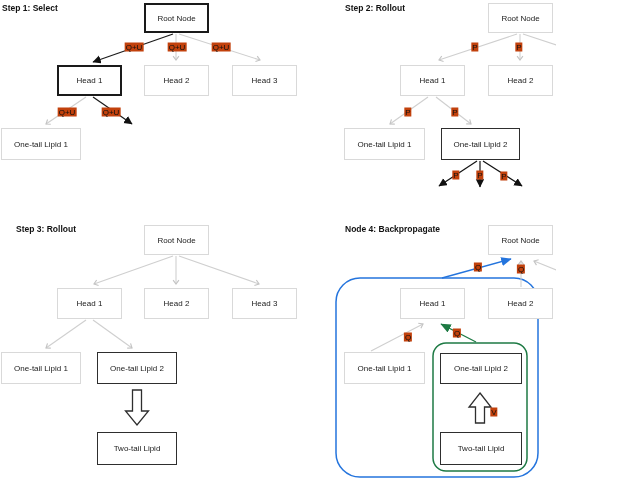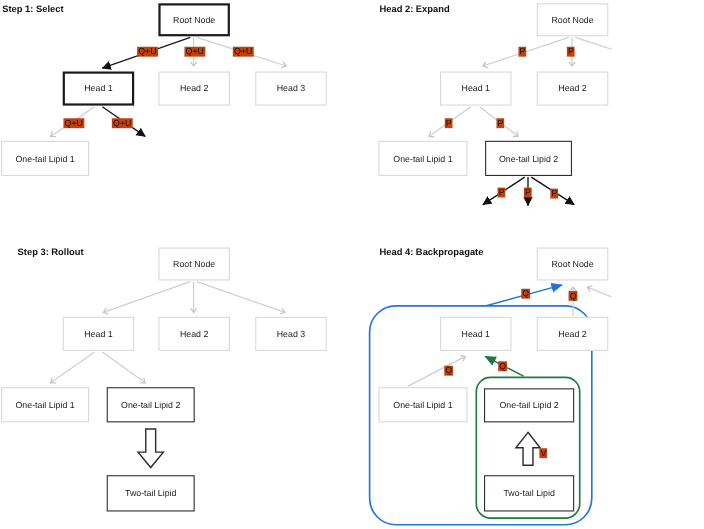--- a/index.html
+++ b/index.html
@@ -107,21 +107,21 @@
   <div class="node bold2" style="left:57px;top:65px;width:65px;height:31px">Head 1</div>
   <div class="node light" style="left:144px;top:65px;width:65px;height:31px">Head 2</div>
   <div class="node light" style="left:232px;top:65px;width:65px;height:31px">Head 3</div>
   <div class="node light" style="left:1px;top:128px;width:80px;height:32px">One-tail Lipid 1</div>
   <span class="elabel" style="left:134px;top:47px">Q+U</span>
   <span class="elabel" style="left:177px;top:47px">Q+U</span>
   <span class="elabel" style="left:221px;top:47px">Q+U</span>
   <span class="elabel" style="left:67px;top:112px">Q+U</span>
   <span class="elabel" style="left:111px;top:112px">Q+U</span>
 
-  <div class="title" style="left:345px;top:3px">Head 2: Expand</div>
+  <div class="title" style="left:345px;top:3px">Step 2: Rollout</div>
   <div class="node light" style="left:488px;top:3px;width:65px;height:30px">Root Node</div>
   <div class="node light" style="left:400px;top:65px;width:65px;height:31px">Head 1</div>
   <div class="node light" style="left:488px;top:65px;width:65px;height:31px">Head 2</div>
   <div class="node light" style="left:577px;top:65px;width:62px;height:31px">Head 3</div>
   <div class="node light" style="left:344px;top:128px;width:81px;height:32px">One-tail Lipid 1</div>
   <div class="node dark" style="left:441px;top:128px;width:79px;height:32px">One-tail Lipid 2</div>
   <span class="elabel" style="left:475px;top:47px">P</span>
   <span class="elabel" style="left:519px;top:47px">P</span>
   <span class="elabel" style="left:563px;top:47px">P</span>
   <span class="elabel" style="left:408px;top:112px">P</span>
@@ -132,21 +132,21 @@
 
   <div class="title" style="left:16px;top:224px">Step 3: Rollout</div>
   <div class="node light" style="left:144px;top:225px;width:65px;height:30px">Root Node</div>
   <div class="node light" style="left:57px;top:288px;width:65px;height:31px">Head 1</div>
   <div class="node light" style="left:144px;top:288px;width:65px;height:31px">Head 2</div>
   <div class="node light" style="left:232px;top:288px;width:65px;height:31px">Head 3</div>
   <div class="node light" style="left:1px;top:352px;width:80px;height:32px">One-tail Lipid 1</div>
   <div class="node dark" style="left:97px;top:352px;width:80px;height:32px">One-tail Lipid 2</div>
   <div class="node dark" style="left:97px;top:432px;width:80px;height:33px">Two-tail Lipid</div>
 
-  <div class="title" style="left:345px;top:224px">Head 4: Backpropagate</div>
+  <div class="title" style="left:345px;top:224px">Node 4: Backpropagate</div>
   <div class="node light" style="left:488px;top:225px;width:65px;height:30px">Root Node</div>
   <div class="node light" style="left:400px;top:288px;width:65px;height:31px">Head 1</div>
   <div class="node light" style="left:488px;top:288px;width:65px;height:31px">Head 2</div>
   <div class="node light" style="left:577px;top:288px;width:62px;height:31px">Head 3</div>
   <div class="node light" style="left:344px;top:352px;width:81px;height:32px">One-tail Lipid 1</div>
   <div class="node dark" style="left:440px;top:353px;width:82px;height:31px">One-tail Lipid 2</div>
   <div class="node dark" style="left:440px;top:432px;width:82px;height:33px">Two-tail Lipid</div>
   <span class="elabel" style="left:478px;top:267px">Q</span>
   <span class="elabel" style="left:521px;top:269px">Q</span>
   <span class="elabel" style="left:563px;top:272px">Q</span>

